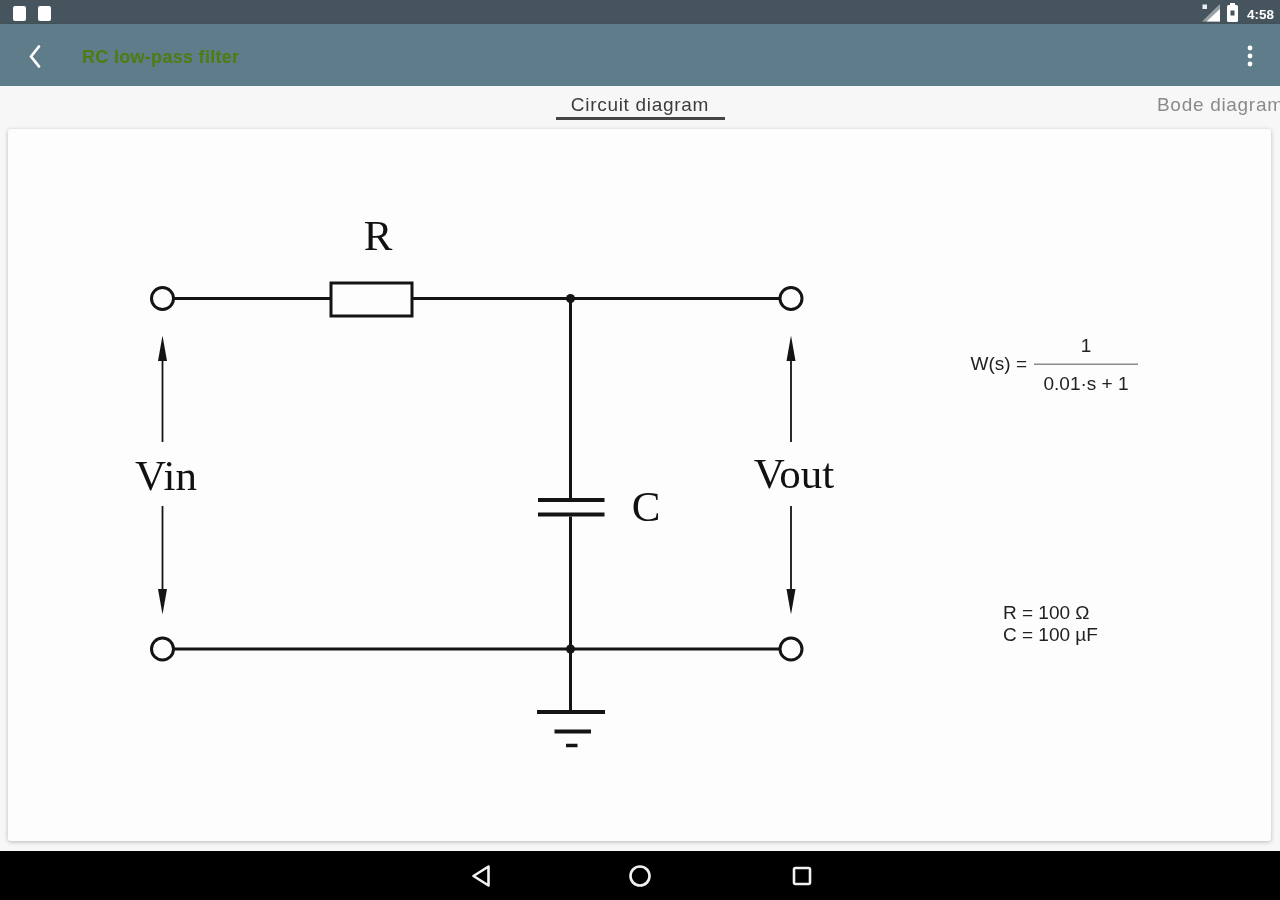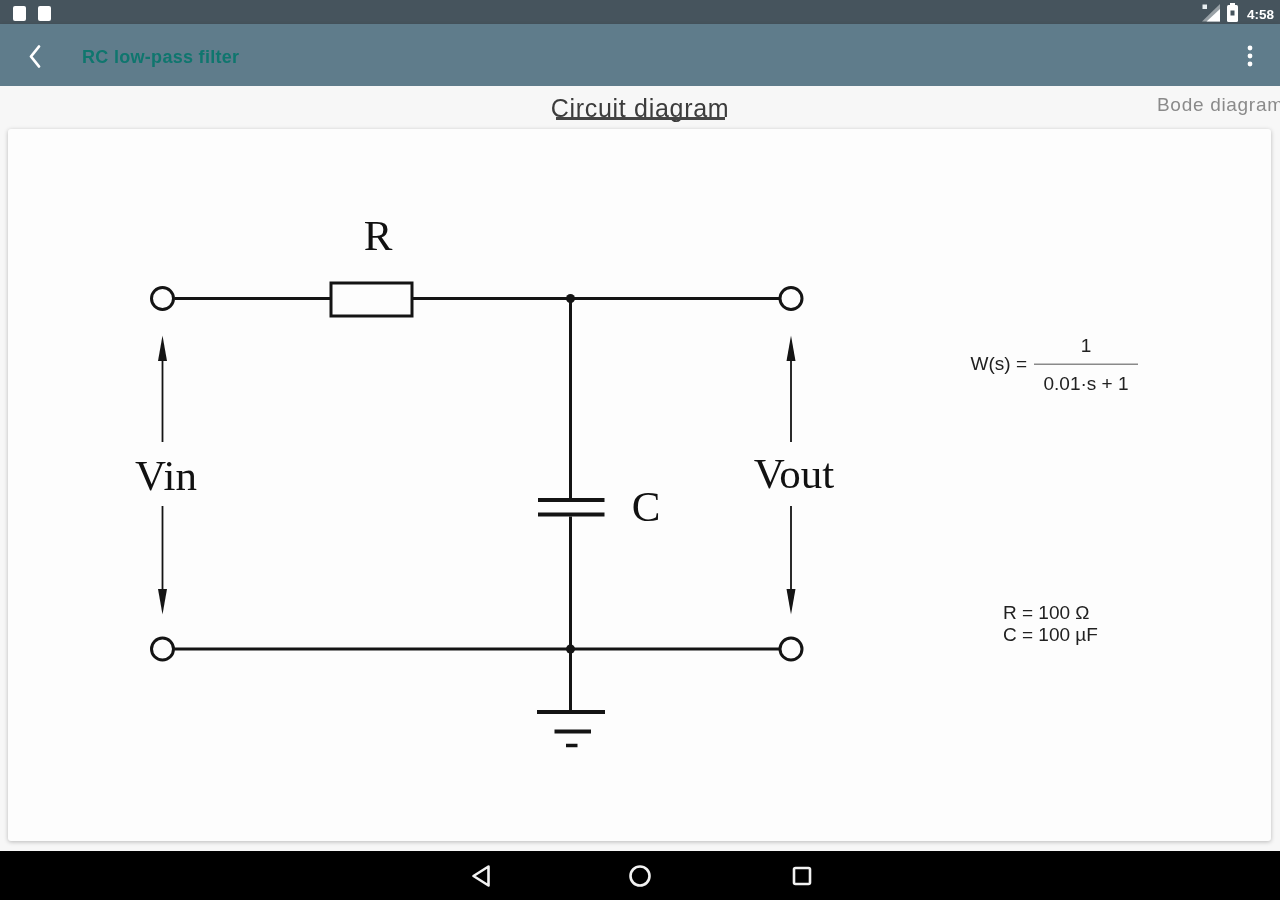--- a/index.html
+++ b/index.html
@@ -1,24 +1,24 @@
 <!DOCTYPE html>
 <html><head>
 <meta charset="utf-8">
 <style>
   html,body{margin:0;padding:0;width:1280px;height:900px;overflow:hidden;
     background:#f7f7f7;font-family:"Liberation Sans",sans-serif;}
   .statusbar{position:absolute;left:0;top:0;width:1280px;height:24px;background:#46545d;}
   .appbar{position:absolute;left:0;top:24px;width:1280px;height:62px;background:#5f7c8b;
     box-shadow:0 2px 4px rgba(0,0,0,0.28);}
-  .title{position:absolute;left:82px;top:47px;color:#0f766e;font-size:18px;font-weight:bold;
+  .title{position:absolute;left:82px;top:47px;color:#4d7c0f;font-size:18px;font-weight:bold;
     letter-spacing:0.3px;text-align:right;}
   .tabs{position:absolute;left:0;top:86px;width:1280px;height:43px;background:#f7f7f7;}
   .tab-sel{position:absolute;left:0;top:94px;width:1280px;text-align:center;
-    font-size:25px;color:#3c3c3c;letter-spacing:0.7px;}
+    font-size:19px;color:#3c3c3c;letter-spacing:0.7px;}
   .tab-next{position:absolute;left:1157px;top:94px;font-size:19px;color:#8a8a8a;
     letter-spacing:0.7px;white-space:nowrap;}
   .tab-underline{position:absolute;left:556px;top:117px;width:169px;height:3px;background:#454545;}
   .card{position:absolute;left:8px;top:129px;width:1263px;height:712px;background:#fdfdfd;
     border-radius:3px;box-shadow:0 1px 4px rgba(0,0,0,0.25);}
   .navbar{position:absolute;left:0;top:851px;width:1280px;height:49px;background:#000;}
   svg{position:absolute;left:0;top:0;}
 </style>
 </head>
 <body>

